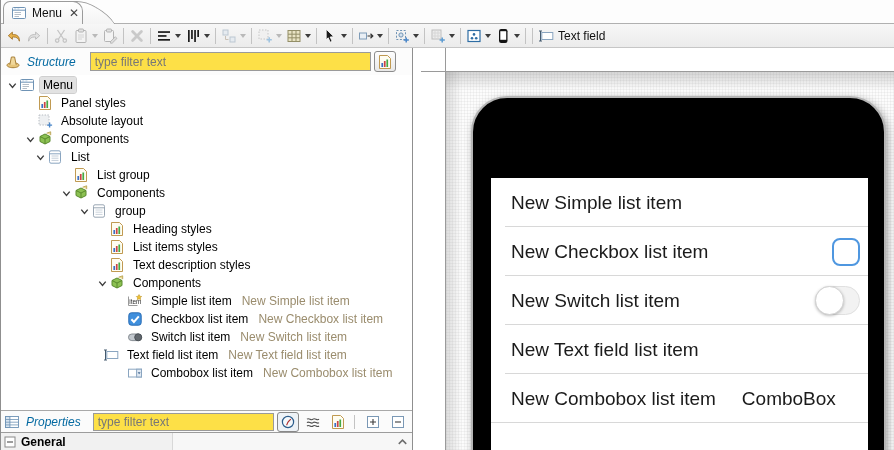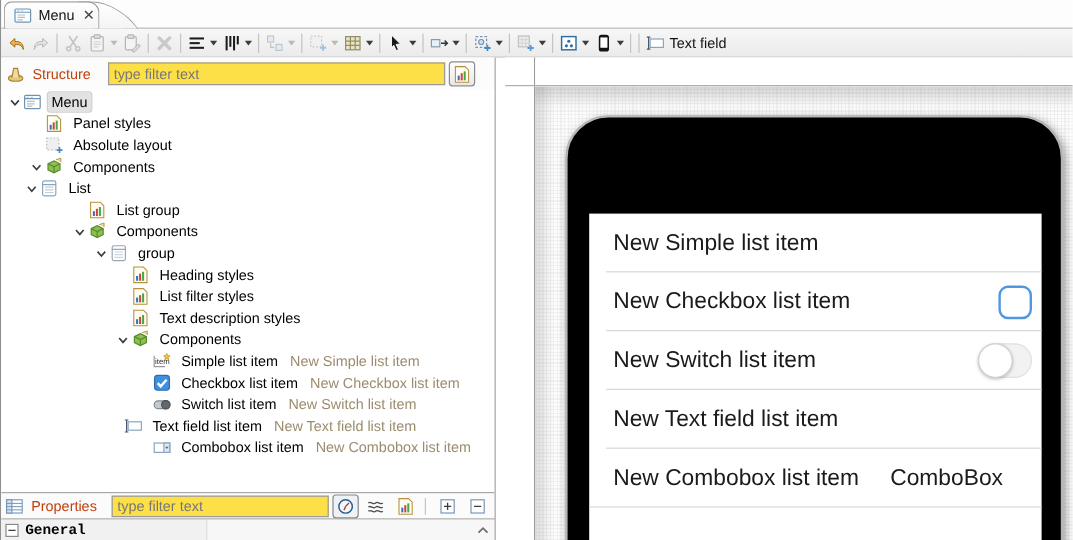--- a/index.html
+++ b/index.html
@@ -25,21 +25,21 @@
   .tbtn { height:22px; display:flex; align-items:center; padding:0 2px; border-radius:2px; }
   .tbtn .lbl { margin-left:4px; color:#111; }
   .tsep { width:1px; height:16px; background:#c3c3c3; margin:0 3px; }
   .dd { width:0; height:0; border-left:3.5px solid transparent; border-right:3.5px solid transparent; border-top:4px solid #3c3c3c; margin-left:3px; }
   .disabled .dd { border-top-color:#b9b9b9; }
   .icon { display:inline-flex; width:16px; height:16px; align-items:center; justify-content:center; }
   .icon svg { display:block; }
   
   .left-panel { position:absolute; left:0; top:48px; width:412px; bottom:0; background:#fff; border-right:1px solid #8f8f8f; }
   .panel-header { height:27px; display:flex; align-items:center; padding:0 4px; background:#fcfcfc; }
-  .panel-title { margin-left:6px; color:#c2410c; }
+  .panel-title { margin-left:6px; color:#0369a1;font-style:italic; }
   .filter-input { margin-left:14px; width:281px; height:19px; border:1px solid #9a9a9a; font:12px "Liberation Sans",sans-serif;
     color:#555; padding:5px 4px; outline:none; background:#fde047; }
   .filter-input::placeholder { color:#777; opacity:1; }
   .hdr-btn { width:22px; height:21px; margin-left:3px; border:1px solid #8c8c8c; border-radius:3px;
     background:linear-gradient(#fefefe,#e8e8e8); display:flex; align-items:center; justify-content:center; }
   
   .tree { position:absolute; left:0; top:27px; right:0; bottom:40px; overflow:hidden; background:#fff; padding-top:1px; }
   .trow { height:18px; display:flex; align-items:center; white-space:nowrap; }
   .trow .arrow { width:14px; height:14px; display:inline-flex; align-items:center; justify-content:center; flex:0 0 14px; }
   .trow .ticon { flex:0 0 16px; margin-right:5px; }
@@ -48,21 +48,21 @@
   .tsecondary { margin-left:7px; color:#9a8c6d; }
   
   .props-header { position:absolute; left:0; right:0; bottom:18px; height:22px; display:flex; align-items:center;
     padding:0 3px; border-top:1px solid #a8a8a8; background:#fbfbfb; }
   .props-header .filter-input { width:182px; margin-left:12px; height:18px; }
   .pbtn { width:22px; height:20px; margin-left:3px; display:flex; align-items:center; justify-content:center; }
   .pbtn.pressed { border:1px solid #888; border-radius:3px; background:#eef2f6; }
   .psep { width:1px; height:14px; background:#c3c3c3; margin:0 4px 0 5px; }
   .general-row { position:absolute; left:0; right:0; bottom:0; height:18px; display:flex; border-top:1px solid #9c9c9c; }
   .gen-left { width:172px; background:#f1f1f1; display:flex; align-items:center; gap:5px; padding-left:3px;
-    border-right:1px solid #d8d8d8; font-weight:bold;font-family:Liberation Mono, monospace; }
+    border-right:1px solid #d8d8d8; font-weight:bold; }
   .gen-right { flex:1; background:#f7f7f7; position:relative; }
   .scroll-up { position:absolute; right:2px; top:1px; width:15px; height:15px; display:flex; align-items:center; justify-content:center; }
   
   .canvas-area { position:absolute; left:420px; top:48px; right:0; bottom:0; background:#fff; }
   .ruler-corner { position:absolute; left:0; top:0; width:25px; height:24px; background:#fff; border-right:1px solid #9a9a9a; border-bottom:1px solid #9a9a9a; }
   .h-ruler { position:absolute; left:25px; right:0; top:0; height:24px; background:#fff; border-bottom:1px solid #9a9a9a; }
   .v-ruler { position:absolute; left:0; top:24px; bottom:0; width:25px; background:#fff; border-right:1px solid #9a9a9a; }
   .canvas { position:absolute; left:25px; top:24px; right:0; bottom:0; background-color:#fcfcfc;
     background-image: repeating-linear-gradient(0deg, rgba(190,190,190,.16) 0 1px, transparent 1px 3px),
                       repeating-linear-gradient(90deg, rgba(190,190,190,.16) 0 1px, transparent 1px 3px); overflow:hidden; }
@@ -358,21 +358,21 @@
           </span>
           <span class="icon ticon">
             <svg width="16" height="16" viewBox="0 0 16 16" xmlns="http://www.w3.org/2000/svg">
               <path d="M9.5 2.2l4.2-1.4v3.4" fill="#ecd890" stroke="#b09a4a" stroke-width="0.8"></path>
               <path d="M3 5.5L8 3l5 2.5v5L8 13 3 10.5z" fill="#8cc152" stroke="#5a8a2e"></path>
               <path d="M3 5.5L8 8l5-2.5M8 8v5" stroke="#5a8a2e" fill="none"></path>
             </svg>
           </span>
           <span class="tlabel">Components</span>
         </div>
-        <div class="trow" style="padding-left: 18px;">
+        <div class="trow" style="padding-left: 32px;">
           <span class="arrow">
             <svg width="11" height="11" viewBox="0 0 12 12" xmlns="http://www.w3.org/2000/svg">
               <path d="M2.5 4l3.5 4L9.5 4" stroke="#3c3c3c" stroke-width="1.5" fill="none"></path>
             </svg>
           </span>
           <span class="icon ticon">
             <svg width="16" height="16" viewBox="0 0 16 16" xmlns="http://www.w3.org/2000/svg">
               <rect x="2.5" y="1.8" width="11" height="12.4" rx="1.5" fill="#fff" stroke="#8aa5c0"></rect>
               <path d="M2.5 4.8h11" stroke="#8aa5c0"></path>
               <path d="M4.5 7h7M4.5 9.2h7M4.5 11.4h7" stroke="#c3cdd8"></path>
@@ -437,21 +437,21 @@
         <div class="trow" style="padding-left: 94px;">
           <span class="arrow" style="visibility: hidden;"></span>
           <span class="icon ticon">
             <svg width="16" height="16" viewBox="0 0 16 16" xmlns="http://www.w3.org/2000/svg">
               <path d="M2.5 1.5h8l3 3v10h-11z" fill="#fffdf2" stroke="#b98f3e" stroke-width="0.9"></path>
               <rect x="4.4" y="9" width="1.7" height="4" fill="#3a6fc4"></rect>
               <rect x="6.9" y="7" width="1.7" height="6" fill="#cc4444"></rect>
               <rect x="9.4" y="5.5" width="1.7" height="7.5" fill="#44aa44"></rect>
             </svg>
           </span>
-          <span class="tlabel">List filter styles</span>
+          <span class="tlabel">List items styles</span>
         </div>
         <div class="trow" style="padding-left: 94px;">
           <span class="arrow" style="visibility: hidden;"></span>
           <span class="icon ticon">
             <svg width="16" height="16" viewBox="0 0 16 16" xmlns="http://www.w3.org/2000/svg">
               <path d="M2.5 1.5h8l3 3v10h-11z" fill="#fffdf2" stroke="#b98f3e" stroke-width="0.9"></path>
               <rect x="4.4" y="9" width="1.7" height="4" fill="#3a6fc4"></rect>
               <rect x="6.9" y="7" width="1.7" height="6" fill="#cc4444"></rect>
               <rect x="9.4" y="5.5" width="1.7" height="7.5" fill="#44aa44"></rect>
             </svg>

